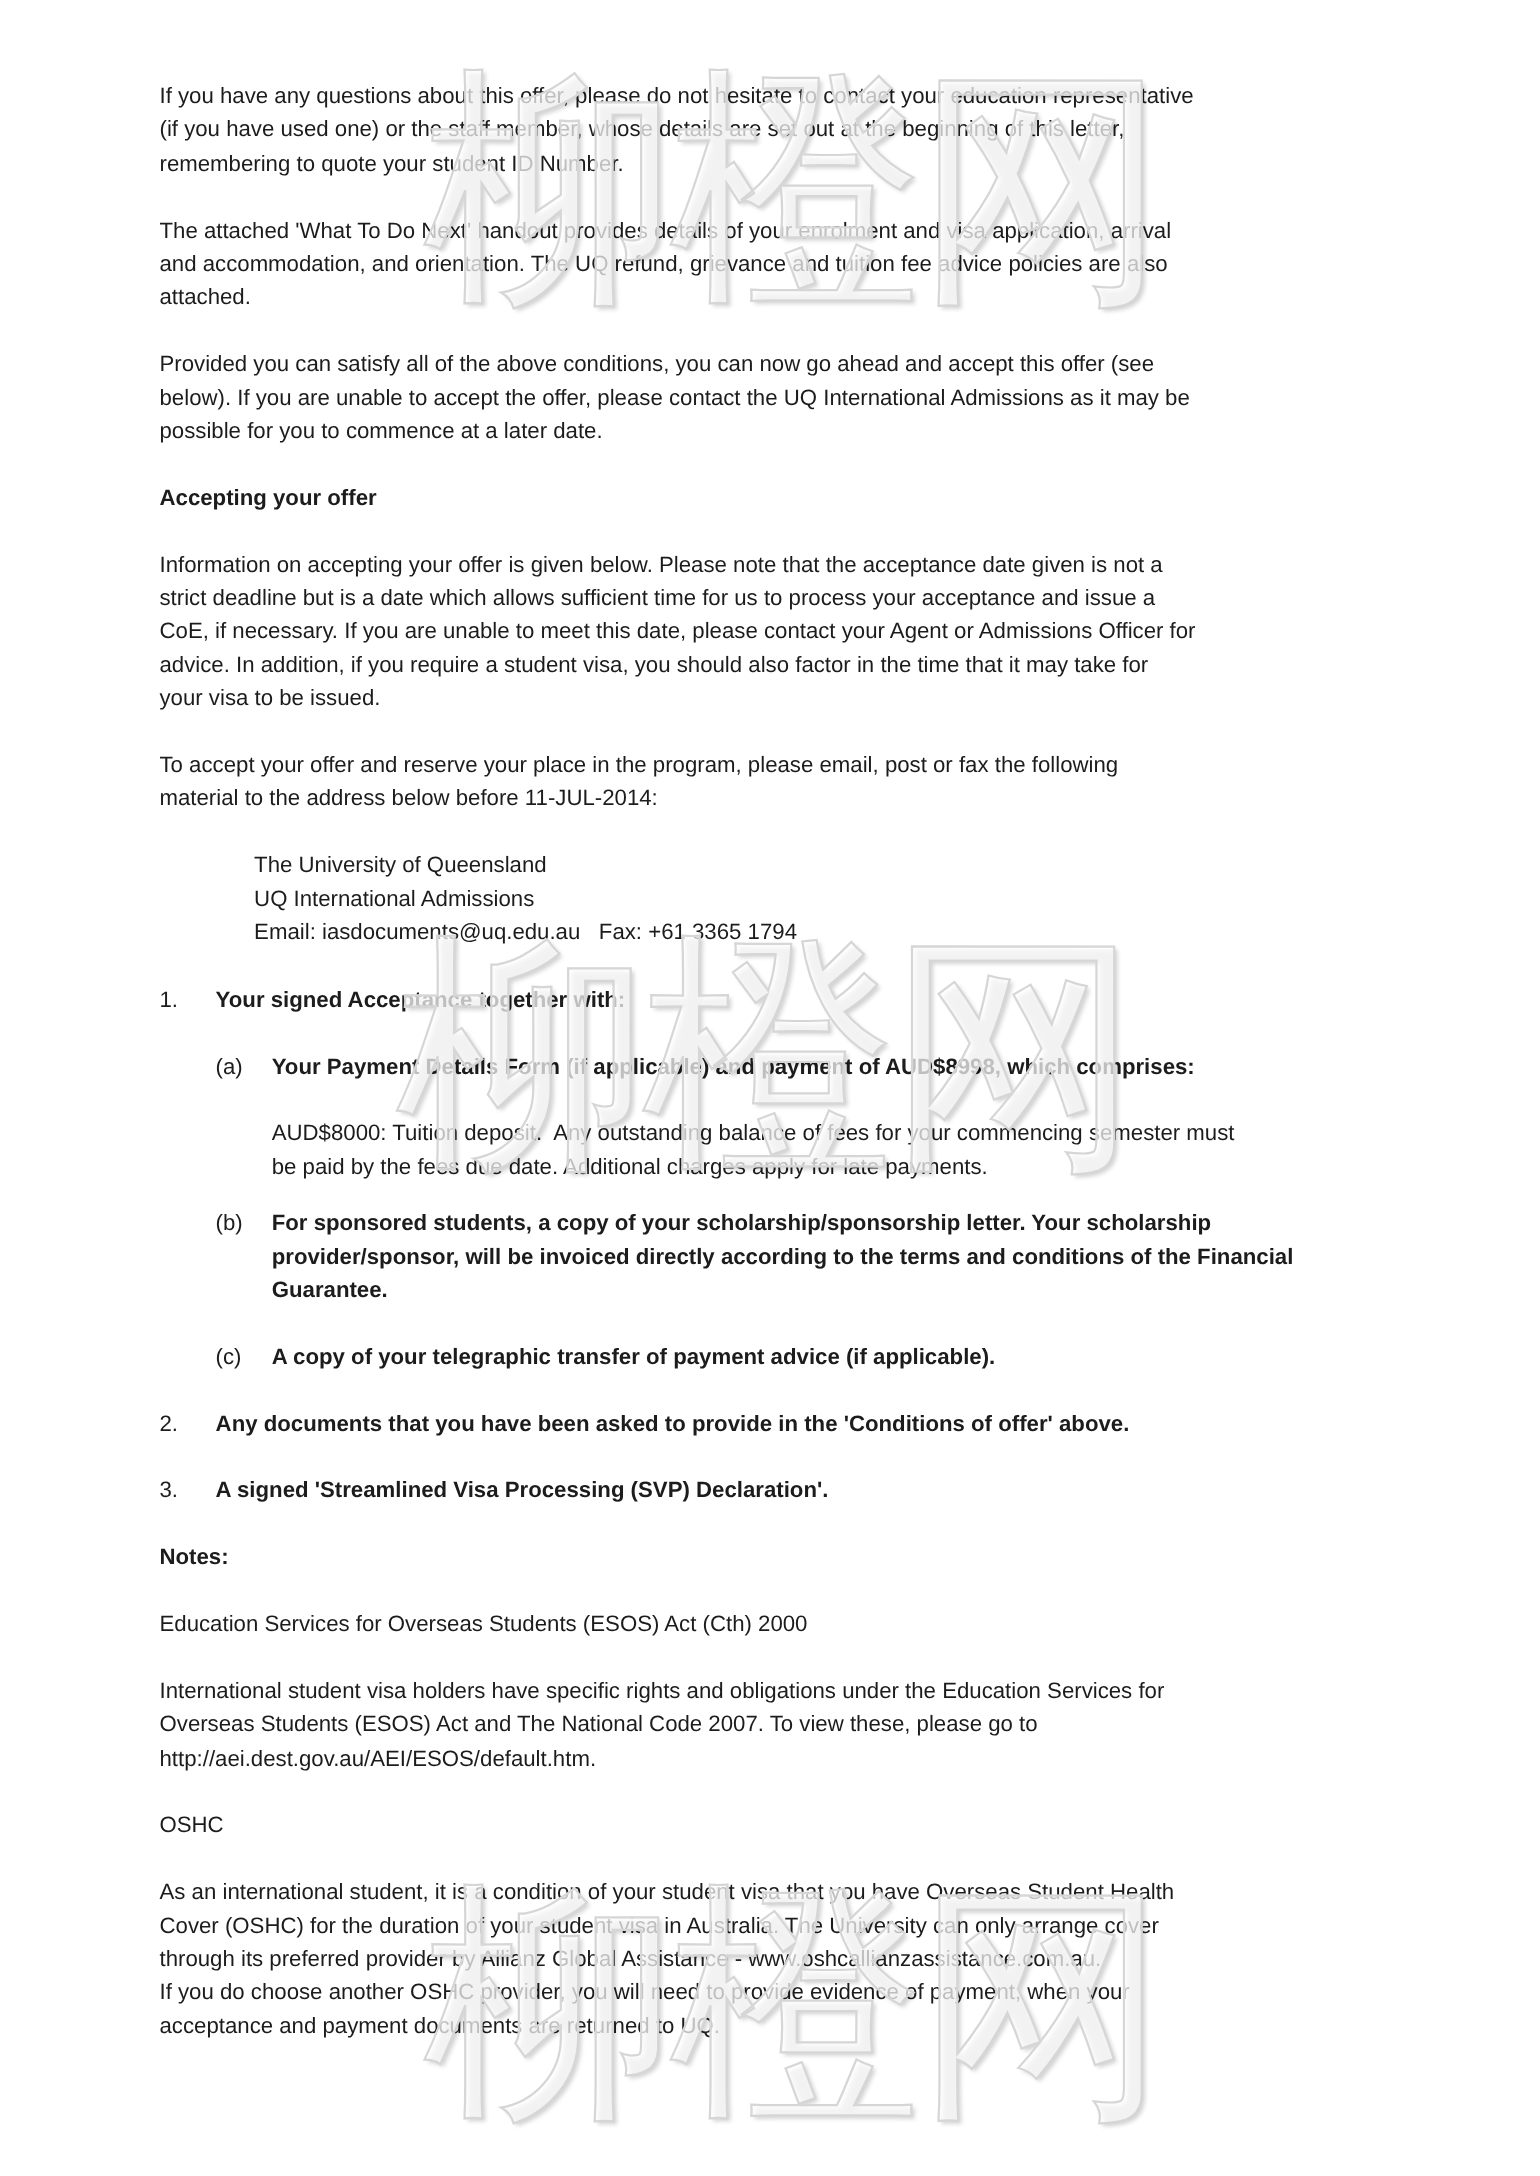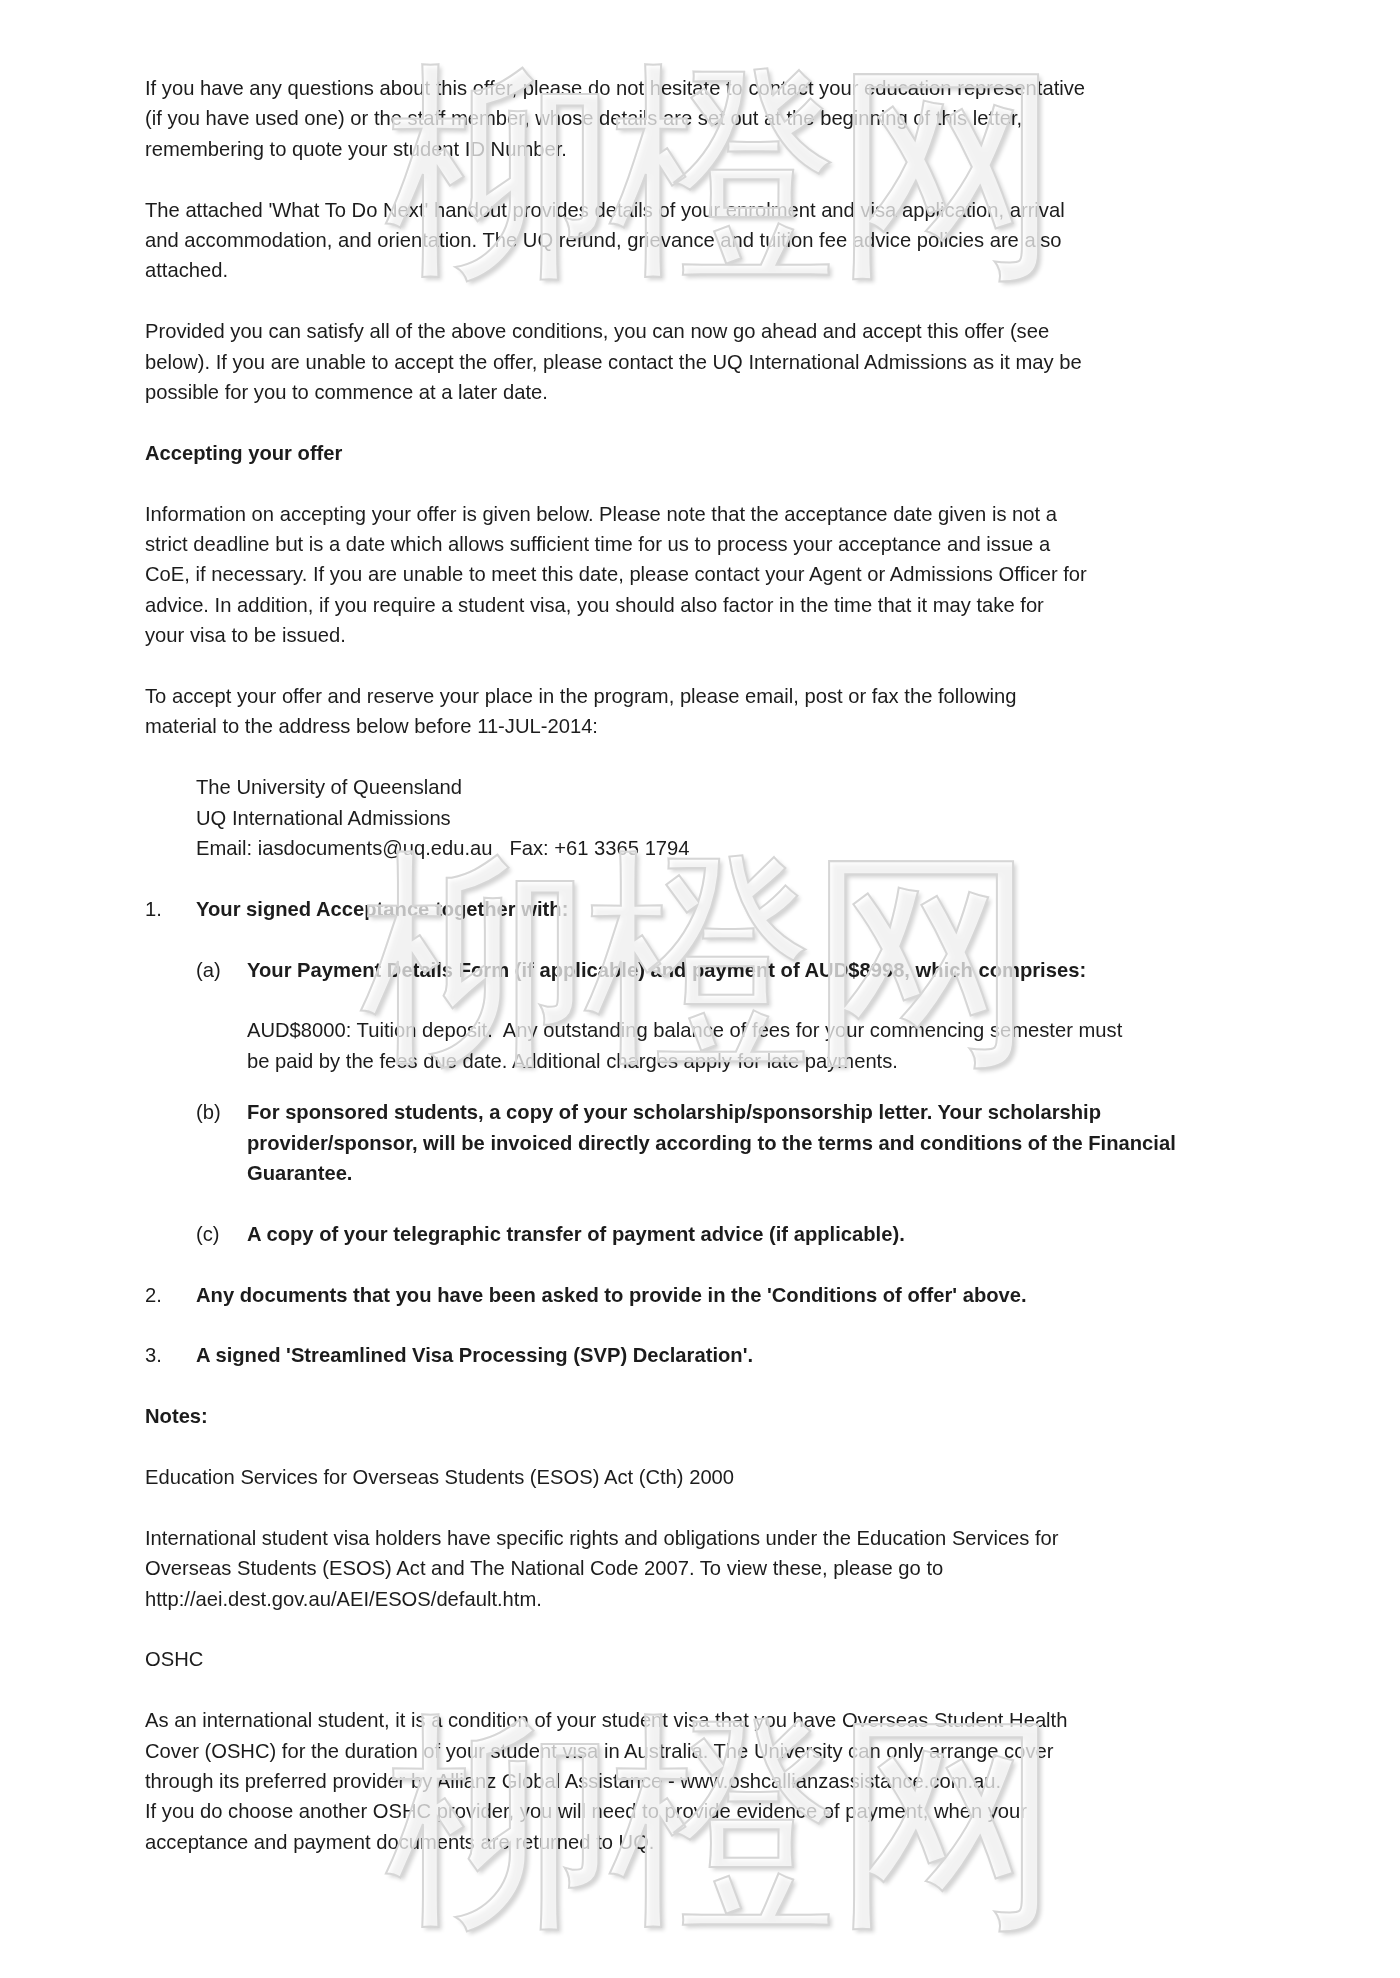--- a/index.html
+++ b/index.html
@@ -6,21 +6,21 @@
   body { width:1400px; height:1978px; position:relative; overflow:hidden; }
   .page {
     position:absolute; left:0; top:0; width:1256px; height:1978px;
     font-family:"Liberation Sans", sans-serif;
     font-size:20.2px; line-height:30.4px; color:#1c1c1c;
   }
   .content { position:absolute; left:145px; top:73px; width:1140px; }
   .para { margin:0 0 30.4px 0; white-space:pre-line; }
   .heading { font-weight:bold; margin:0 0 30.4px 0; }
   .addr { margin:0 0 30.4px 51px; }
-  .addr div { white-space:pre; }
+  .addr div { white-space:pre;margin-left:35px; }
   .li { display:flex; margin:0 0 30.4px 0; }
   .li .num { width:51px; flex:0 0 51px; }
   .li .txt { flex:1;font-weight:bold; }
   .sub { margin-left:51px; }
   .amounts { margin:0 0 21px 102px; }
   .amounts div { white-space:pre-wrap; }
   .watermark {
     position:absolute; pointer-events:none;
     font-family:"DejaVu Sans", sans-serif; font-weight:normal;
     font-size:230px; line-height:1; letter-spacing:-6px;

